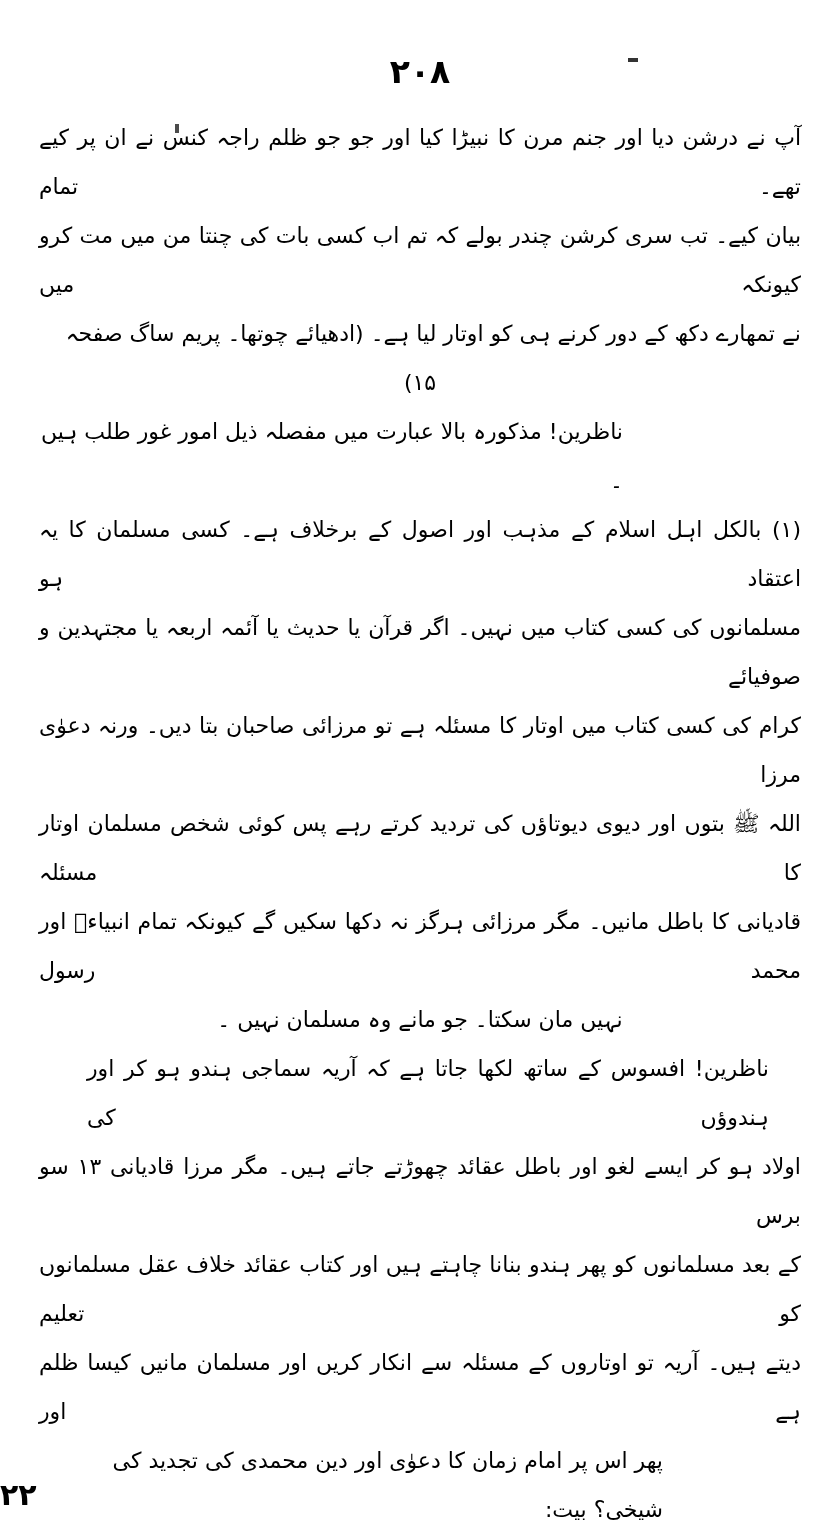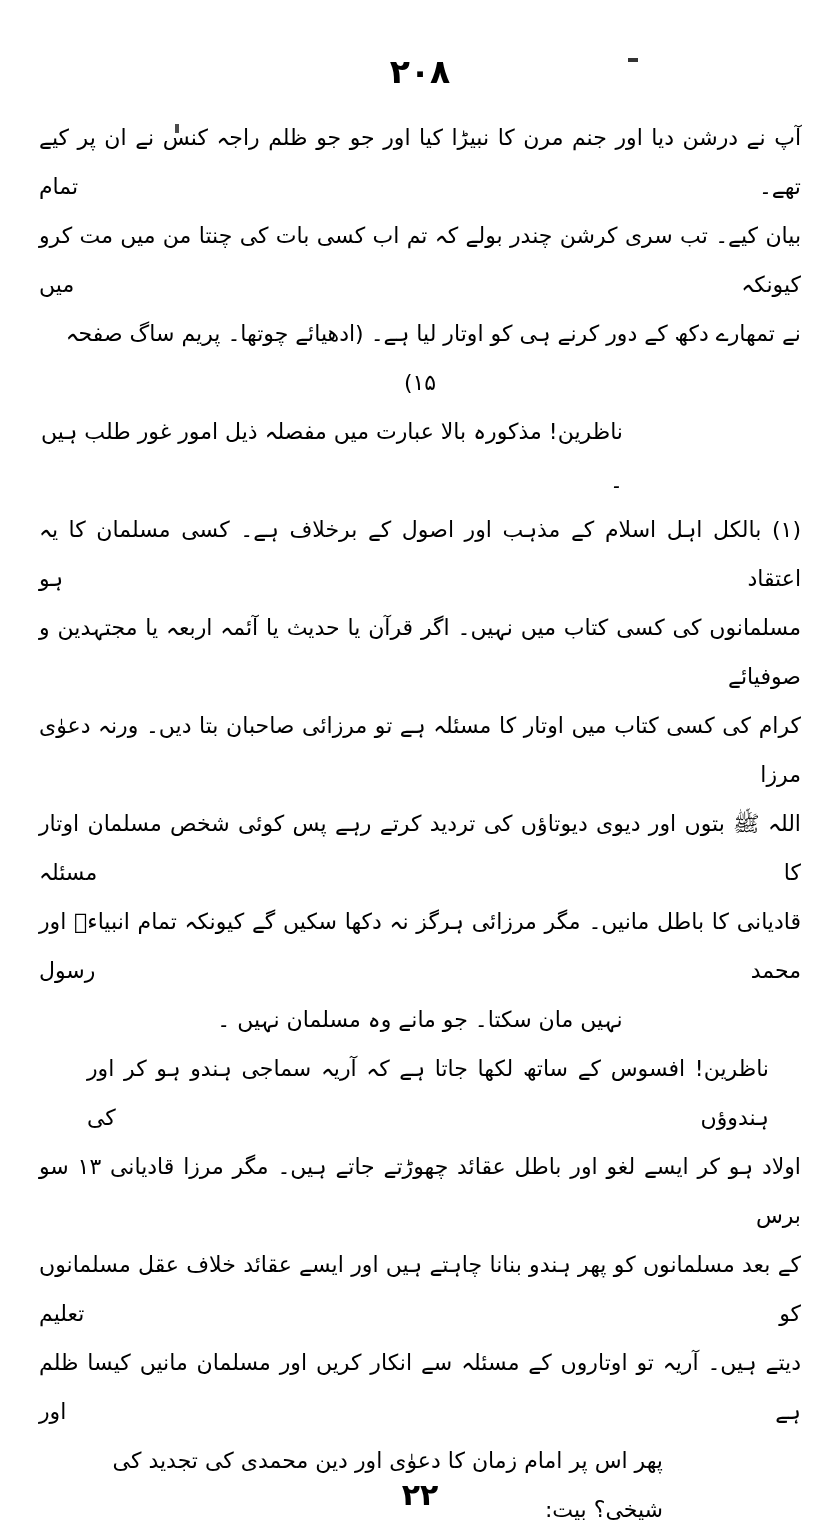--- a/index.html
+++ b/index.html
@@ -45,21 +45,21 @@
   }
   
   .ind-lg { padding-right: 178px; text-align: right; text-align-last: right; box-sizing: border-box; }
   .ind-md { padding-right: 138px; text-align: right; text-align-last: right; box-sizing: border-box; }
   .ind-sm { padding-right: 32px;  text-align: justify; text-align-last: justify; box-sizing: border-box; margin-left: 48px; }
   .pageno-bottom {
     position: absolute;
     bottom: 28px;
     left: 0;
     right: 0;
-    text-align: center;
+    text-align: left;
     font-size: 30px;
     font-weight: bold;
     letter-spacing: 3px;
   }
   
   .speck-1 { position: absolute; top: 58px; left: 628px; width: 10px; height: 4px; background: #000; opacity: .8; }
   .speck-2 { position: absolute; top: 124px; left: 175px; width: 4px; height: 9px; background: #000; opacity: .7; }
 </style>
 </head>
 <body>
@@ -77,21 +77,21 @@
     <div class="ln c">نے تمھارے دکھ کے دور کرنے ہی کو اوتار لیا ہے۔ (ادھیائے چوتھا۔ پریم ساگ صفحہ ۱۵)</div>
     <div class="ln ind-lg">ناظرین! مذکورہ بالا عبارت میں مفصلہ ذیل امور غور طلب ہیں ۔</div>
     <div class="ln j">(۱) بالکل اہل اسلام کے مذہب اور اصول کے برخلاف ہے۔ کسی مسلمان کا یہ اعتقاد ہو</div>
     <div class="ln j">مسلمانوں کی کسی کتاب میں نہیں۔ اگر قرآن یا حدیث یا آئمہ اربعہ یا مجتہدین و صوفیائے</div>
     <div class="ln j">کرام کی کسی کتاب میں اوتار کا مسئلہ ہے تو مرزائی صاحبان بتا دیں۔ ورنہ دعوٰی مرزا</div>
     <div class="ln j">اللہ ﷺ بتوں اور دیوی دیوتاؤں کی تردید کرتے رہے پس کوئی شخص مسلمان اوتار کا مسئلہ</div>
     <div class="ln j">قادیانی کا باطل مانیں۔ مگر مرزائی ہرگز نہ دکھا سکیں گے کیونکہ تمام انبیاءؑ اور محمد رسول</div>
     <div class="ln c">نہیں مان سکتا۔ جو مانے وہ مسلمان نہیں ۔</div>
     <div class="ln ind-sm">ناظرین! افسوس کے ساتھ لکھا جاتا ہے کہ آریہ سماجی ہندو ہو کر اور ہندوؤں کی</div>
     <div class="ln j">اولاد ہو کر ایسے لغو اور باطل عقائد چھوڑتے جاتے ہیں۔ مگر مرزا قادیانی ۱۳ سو برس</div>
-    <div class="ln j">کے بعد مسلمانوں کو پھر ہندو بنانا چاہتے ہیں اور ایسے عقائد خلاف عقل مسلمانوں کو تعلیم</div>
+    <div class="ln j">کے بعد مسلمانوں کو پھر ہندو بنانا چاہتے ہیں اور کتاب عقائد خلاف عقل مسلمانوں کو تعلیم</div>
     <div class="ln j">دیتے ہیں۔ آریہ تو اوتاروں کے مسئلہ سے انکار کریں اور مسلمان مانیں کیسا ظلم ہے اور</div>
     <div class="ln ind-md">پھر اس پر امام زمان کا دعوٰی اور دین محمدی کی تجدید کی شیخی؟ بیت:</div>
 
   </div>
 
   <div class="pageno-bottom">۲۲</div>
 
 </div>
 
 </body></html>

